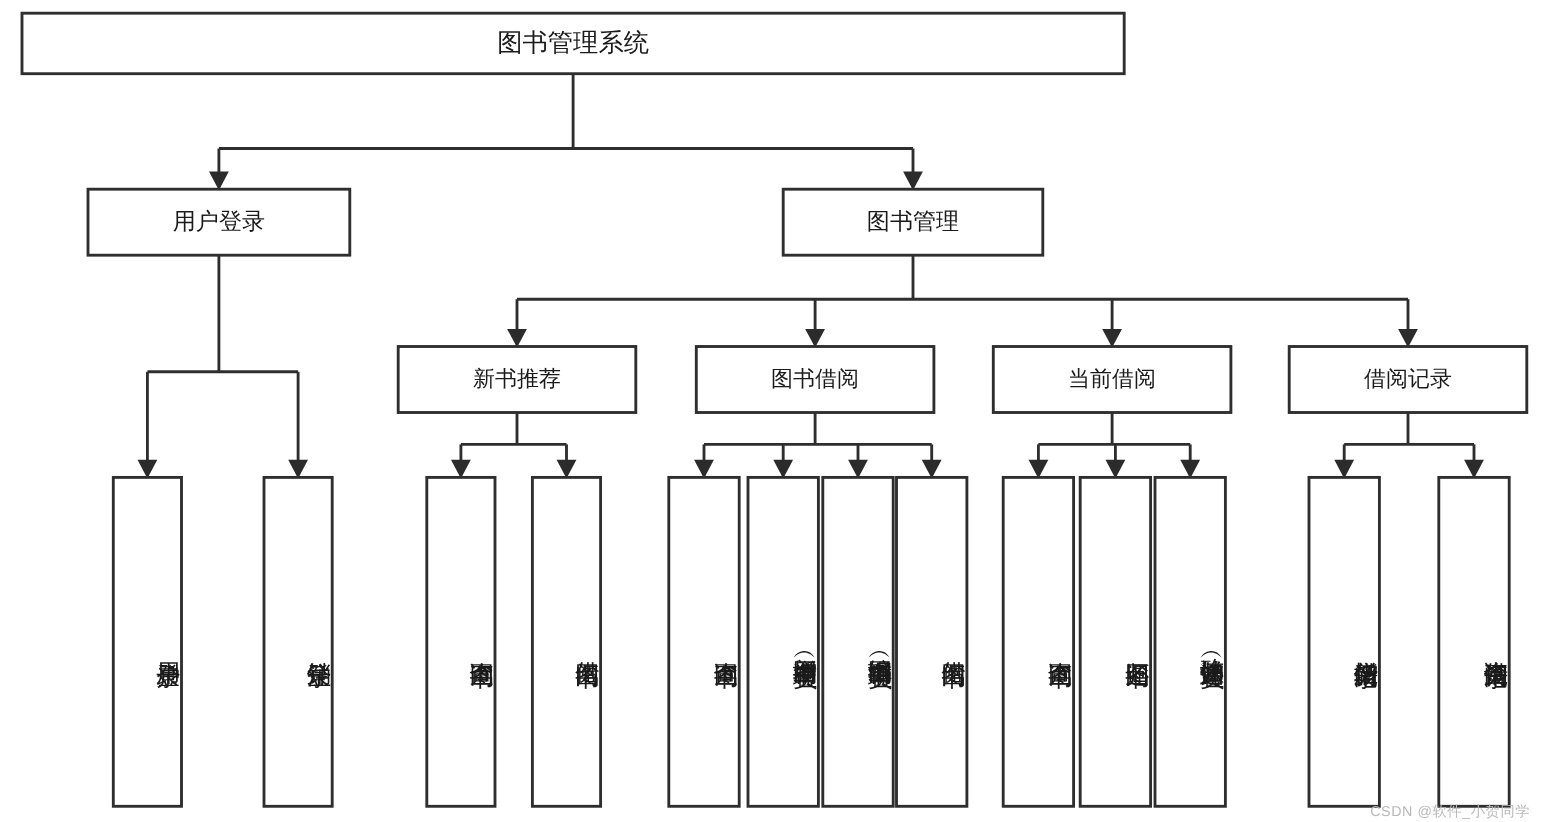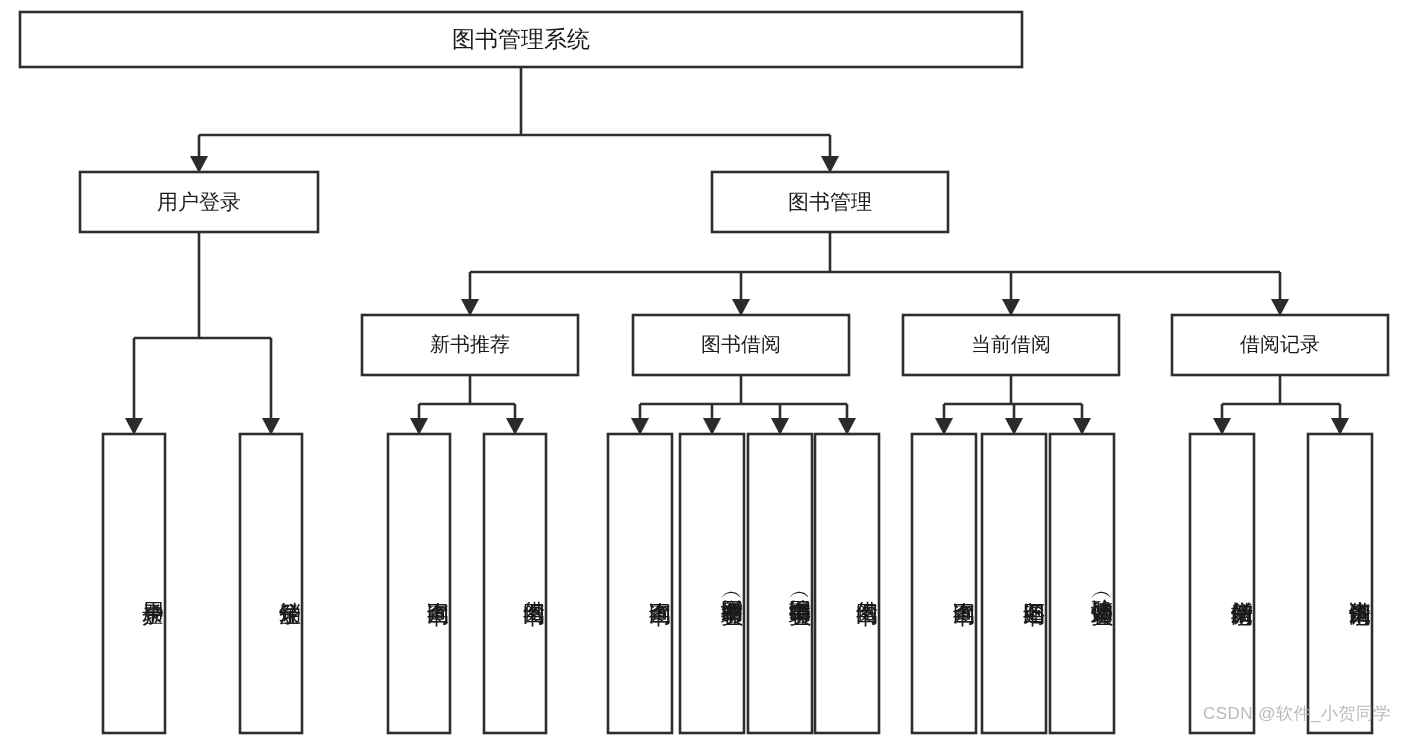--- a/index.html
+++ b/index.html
@@ -63,23 +63,23 @@
     display: flex;
     align-items: flex-start;
     justify-content: center;
     text-align: center;
     white-space: nowrap;
     pointer-events: none;
   }
   #watermark {
     position: absolute;
     right: 8px;
-    bottom: 22px;
+    bottom: 0;
     font-family: "Liberation Sans", "DejaVu Sans", sans-serif;
-    font-size: 17px;
+    font-size: 13px;
     color: #b9b9b9;
     letter-spacing: 0.5px;
     white-space: nowrap;
   }
 </style>
 </head>
 <body>
 
 <div id="diagram-root">
   <svg class="flow" viewBox="0 0 1405 747">

